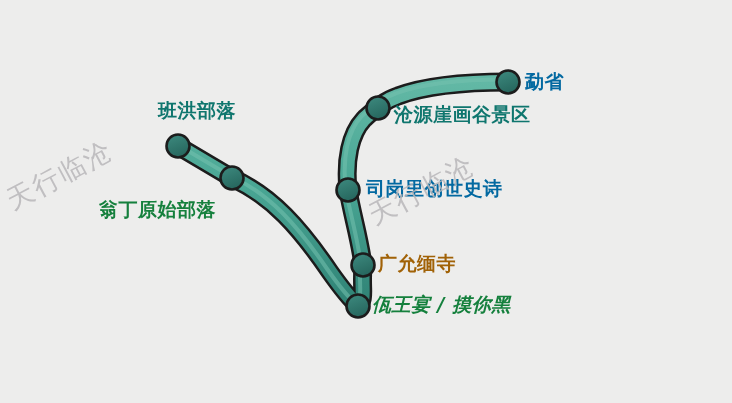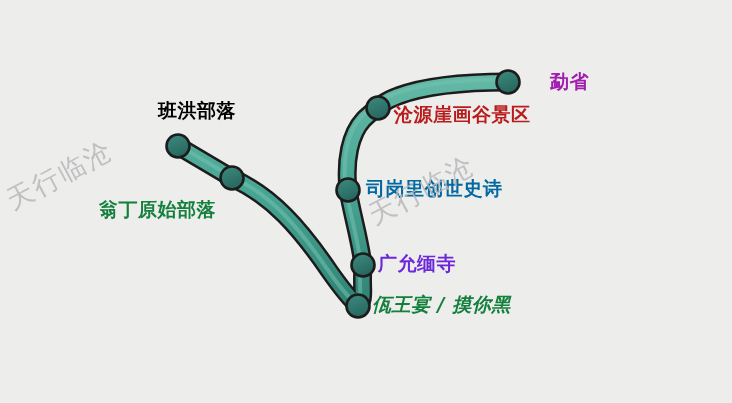--- a/index.html
+++ b/index.html
@@ -97,27 +97,27 @@
         <g>
           <circle cx="378" cy="108" r="11.5" fill="url(#nodeGrad)" stroke="#1c1c1c" stroke-width="2.6"></circle>
         </g>
         <g>
           <circle cx="508" cy="82" r="11.5" fill="url(#nodeGrad)" stroke="#1c1c1c" stroke-width="2.6"></circle>
         </g>
       </g>
   </svg>
 
   <div id="label-layer">
-      <div class="station-label" style="left: 158px; top: 101px; color: #000000; text-align: right;">班洪部落</div>
+      <div class="station-label" style="left: 158px; top: 101px; color: #0f766e; text-align: right;">班洪部落</div>
       <div class="station-label" style="left: 99px; top: 200px; color: #15803d;">翁丁原始部落</div>
       <div class="station-label" style="left: 372px; top: 295px; color: #15803d; font-style: italic;">佤王宴 / 摸你黑</div>
-      <div class="station-label" style="left: 378px; top: 254px; color: #6d28d9;">广允缅寺</div>
+      <div class="station-label" style="left: 378px; top: 254px; color: #a16207;">广允缅寺</div>
       <div class="station-label" style="left: 366px; top: 179px; color: #0369a1;">司岗里创世史诗</div>
-      <div class="station-label" style="left: 394px; top: 105px; color: #b91c1c;">沧源崖画谷景区</div>
-      <div class="station-label" style="left: 550px; top: 72px; color: #a21caf;">勐省</div>
+      <div class="station-label" style="left: 394px; top: 105px; color: #0f766e;">沧源崖画谷景区</div>
+      <div class="station-label" style="left: 525px; top: 72px; color: #0369a1;">勐省</div>
     </div>
 
   <div id="watermark-layer">
       <div class="watermark" style="left: 2px; top: 190px; font-size: 27px; color: rgb(185, 183, 186); transform: rotate(-28deg);">天行临沧</div>
       <div class="watermark" style="left: 364px; top: 205px; font-size: 27px; color: rgb(185, 183, 186); transform: rotate(-28deg);">天行临沧</div>
     </div>
 
 </div>
 
 </body></html>

